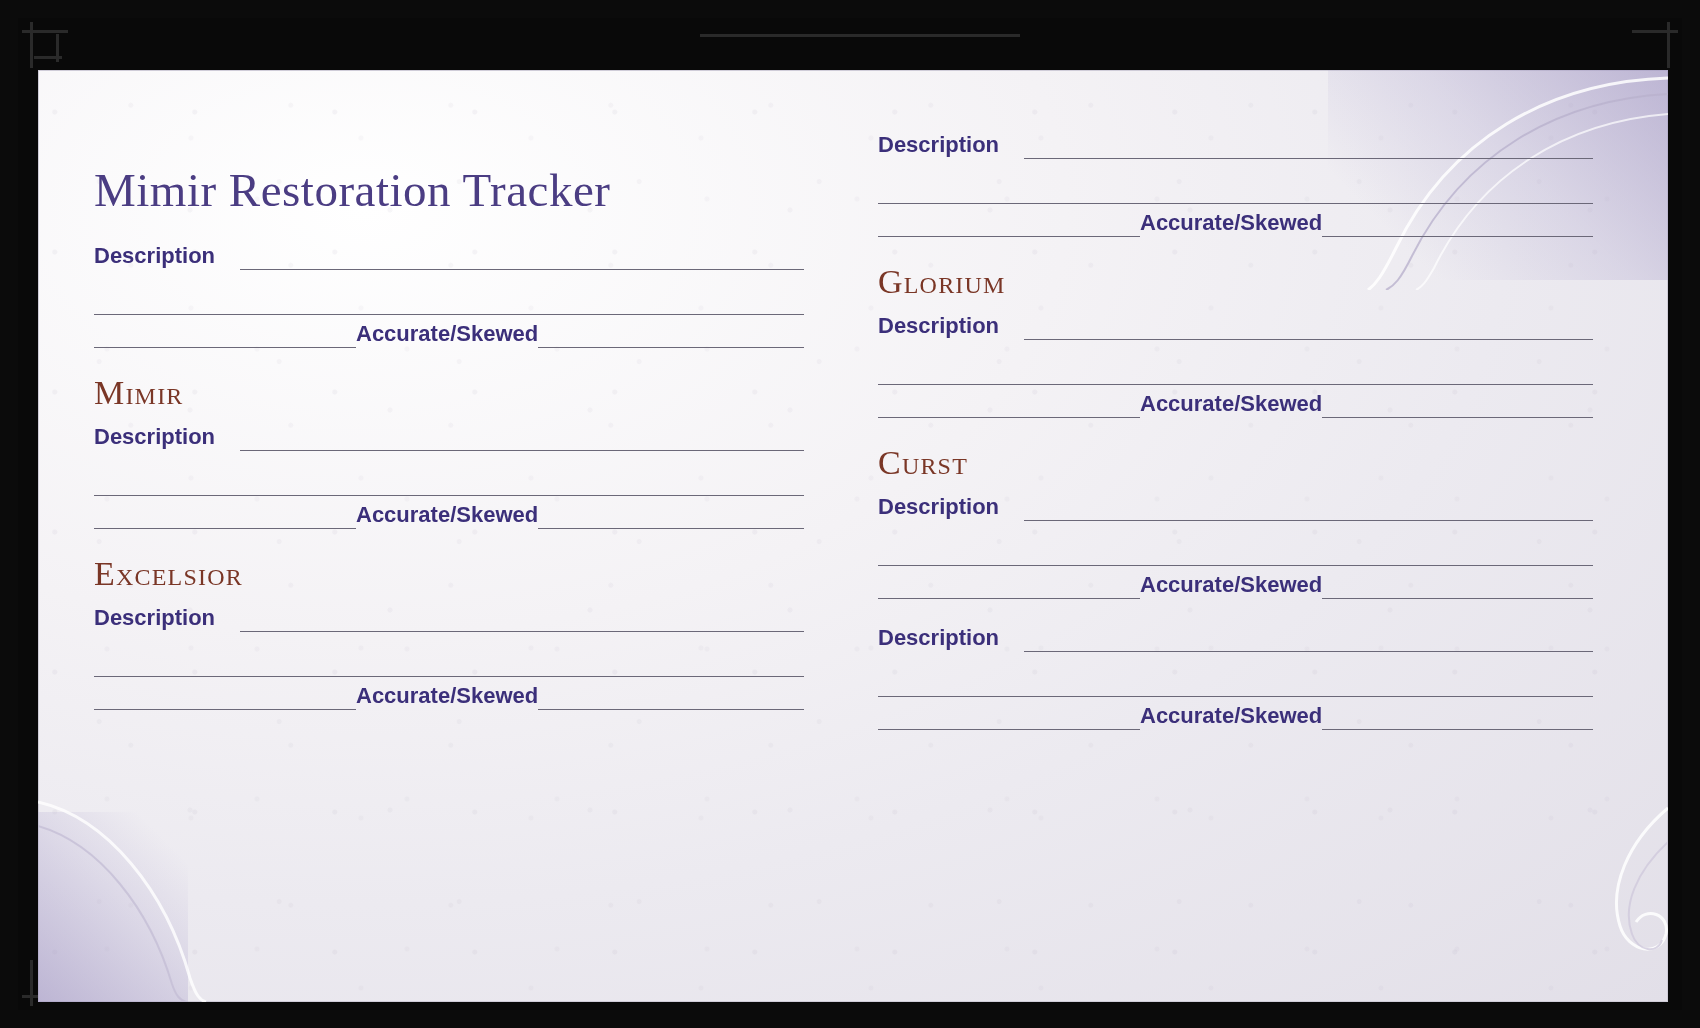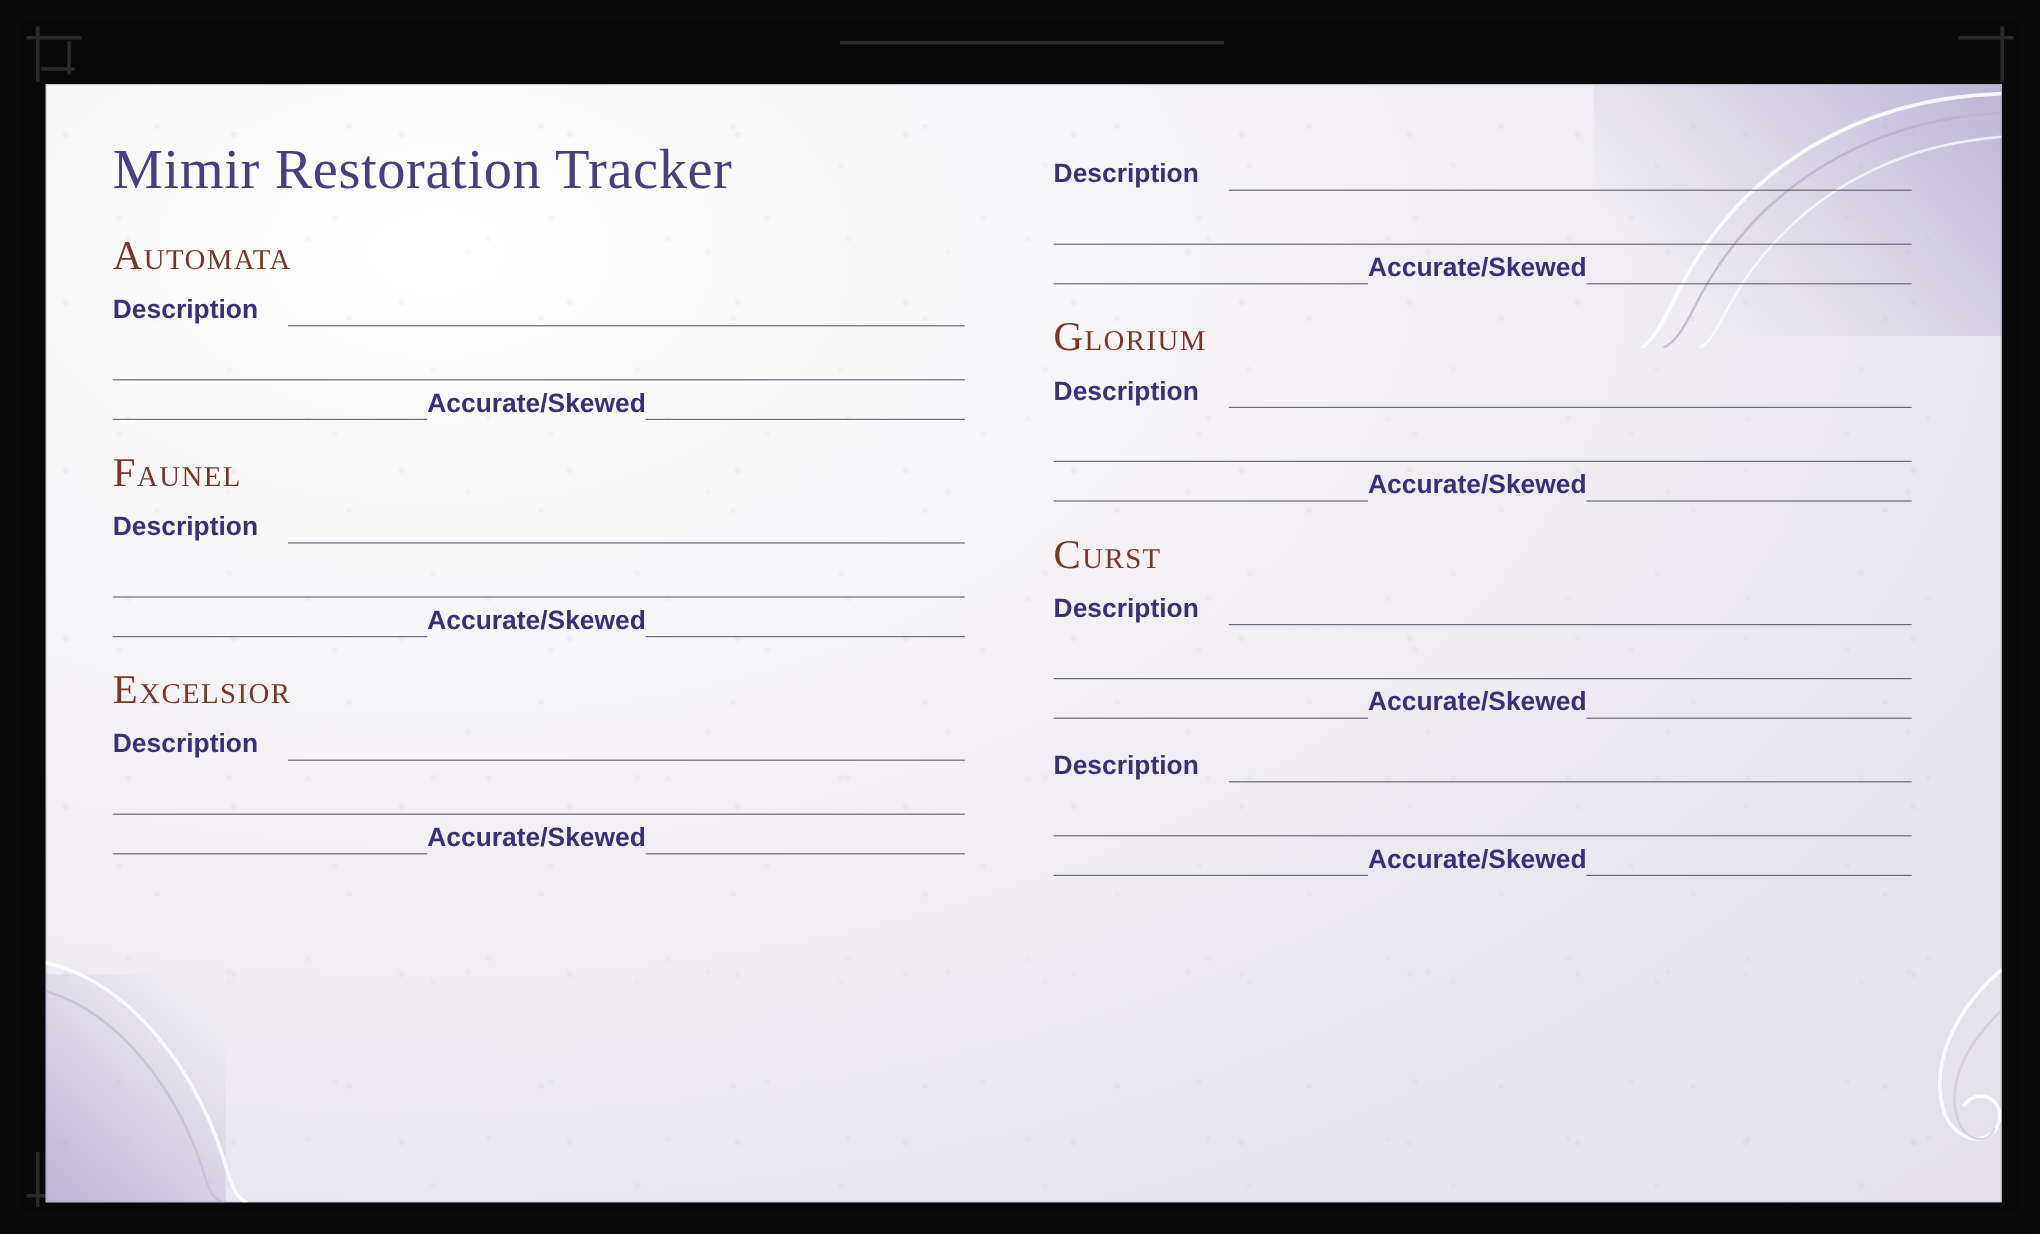--- a/index.html
+++ b/index.html
@@ -82,21 +82,21 @@
   .content {
     position: absolute;
     inset: 0;
     padding: 0;
   }
 
   .col {
     position: absolute;
     top: 0;
   }
-  .col-left { left: 56px; width: 710px; }
+  .col-left { left: 56px; width: 710px; margin-top: 48px; }
   .col-right { left: 840px; width: 715px; }
 
   .title {
     font-family: "Liberation Serif", serif;
     font-size: 47px;
     color: #4b3d83;
     letter-spacing: 0.5px;
     margin: 45px 0 0 0;
     font-weight: normal;
     text-shadow: 0 1px 0 rgba(255,255,255,0.8);
@@ -197,35 +197,34 @@
       <path d="M190 6 C150 40 130 86 142 124 C150 150 182 156 188 132 C192 112 168 104 158 120" fill="none" stroke="#ffffff" stroke-width="3" opacity="0.85"></path>
       <path d="M190 40 C158 70 144 104 154 132 C160 150 180 152 184 138" fill="none" stroke="#cfc9dc" stroke-width="2" opacity="0.8"></path>
     </svg>
 
     <div class="content">
 
       <div class="col col-left">
         <h1 class="title">Mimir Restoration Tracker</h1>
 
         <div class="entry">
-          <h2 class="town">Automata</h2>
-          <div class="field-row">
-            <span class="field-label">Description</span>
-            <span class="rule"></span>
-          </div>
-          <div class="rule-full"></div>
-          <div class="verdict-row">
-            <span class="rule-s"></span>
-            <span class="verdict-label">Accurate/Skewed</span>
-            <span class="rule-e"></span>
-          </div>
-        </div>
-
-        <div class="entry">
-          <h2 class="town">Faunel</h2>
+          <div class="field-row">
+            <span class="field-label">Description</span>
+            <span class="rule"></span>
+          </div>
+          <div class="rule-full"></div>
+          <div class="verdict-row">
+            <span class="rule-s"></span>
+            <span class="verdict-label">Accurate/Skewed</span>
+            <span class="rule-e"></span>
+          </div>
+        </div>
+
+        <div class="entry">
+          <h2 class="town">Mimir</h2>
           <div class="field-row">
             <span class="field-label">Description</span>
             <span class="rule"></span>
           </div>
           <div class="rule-full"></div>
           <div class="verdict-row">
             <span class="rule-s"></span>
             <span class="verdict-label">Accurate/Skewed</span>
             <span class="rule-e"></span>
           </div>

